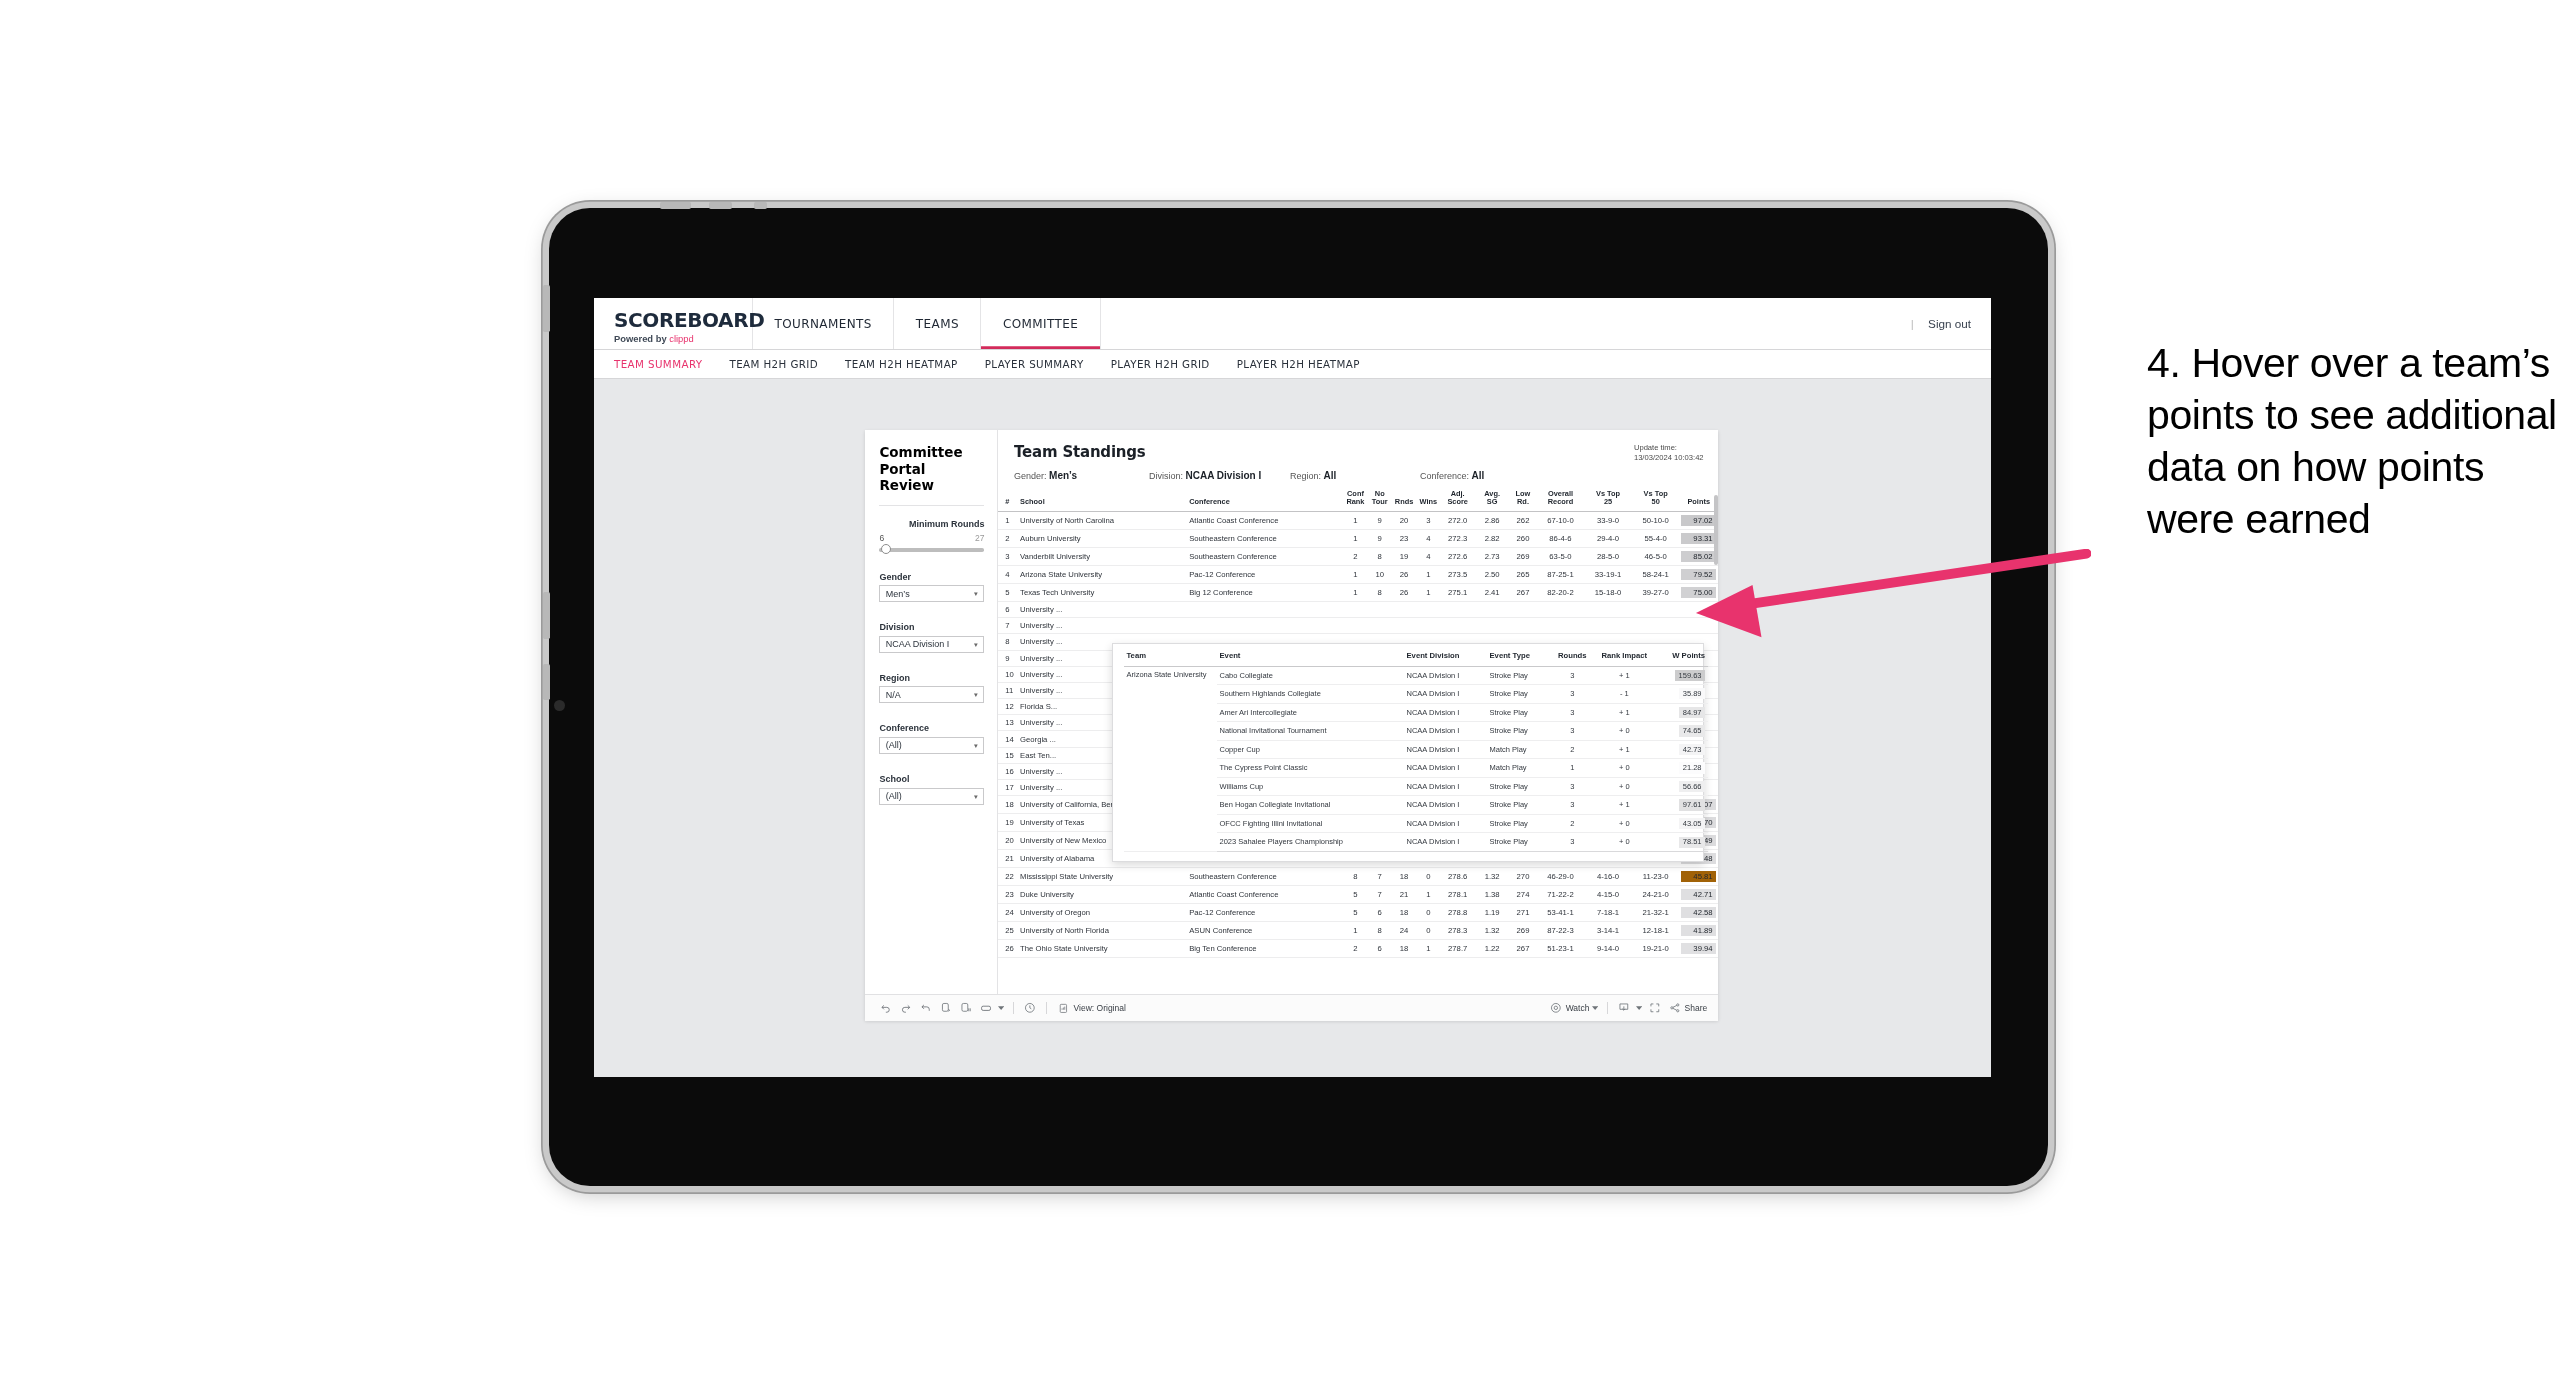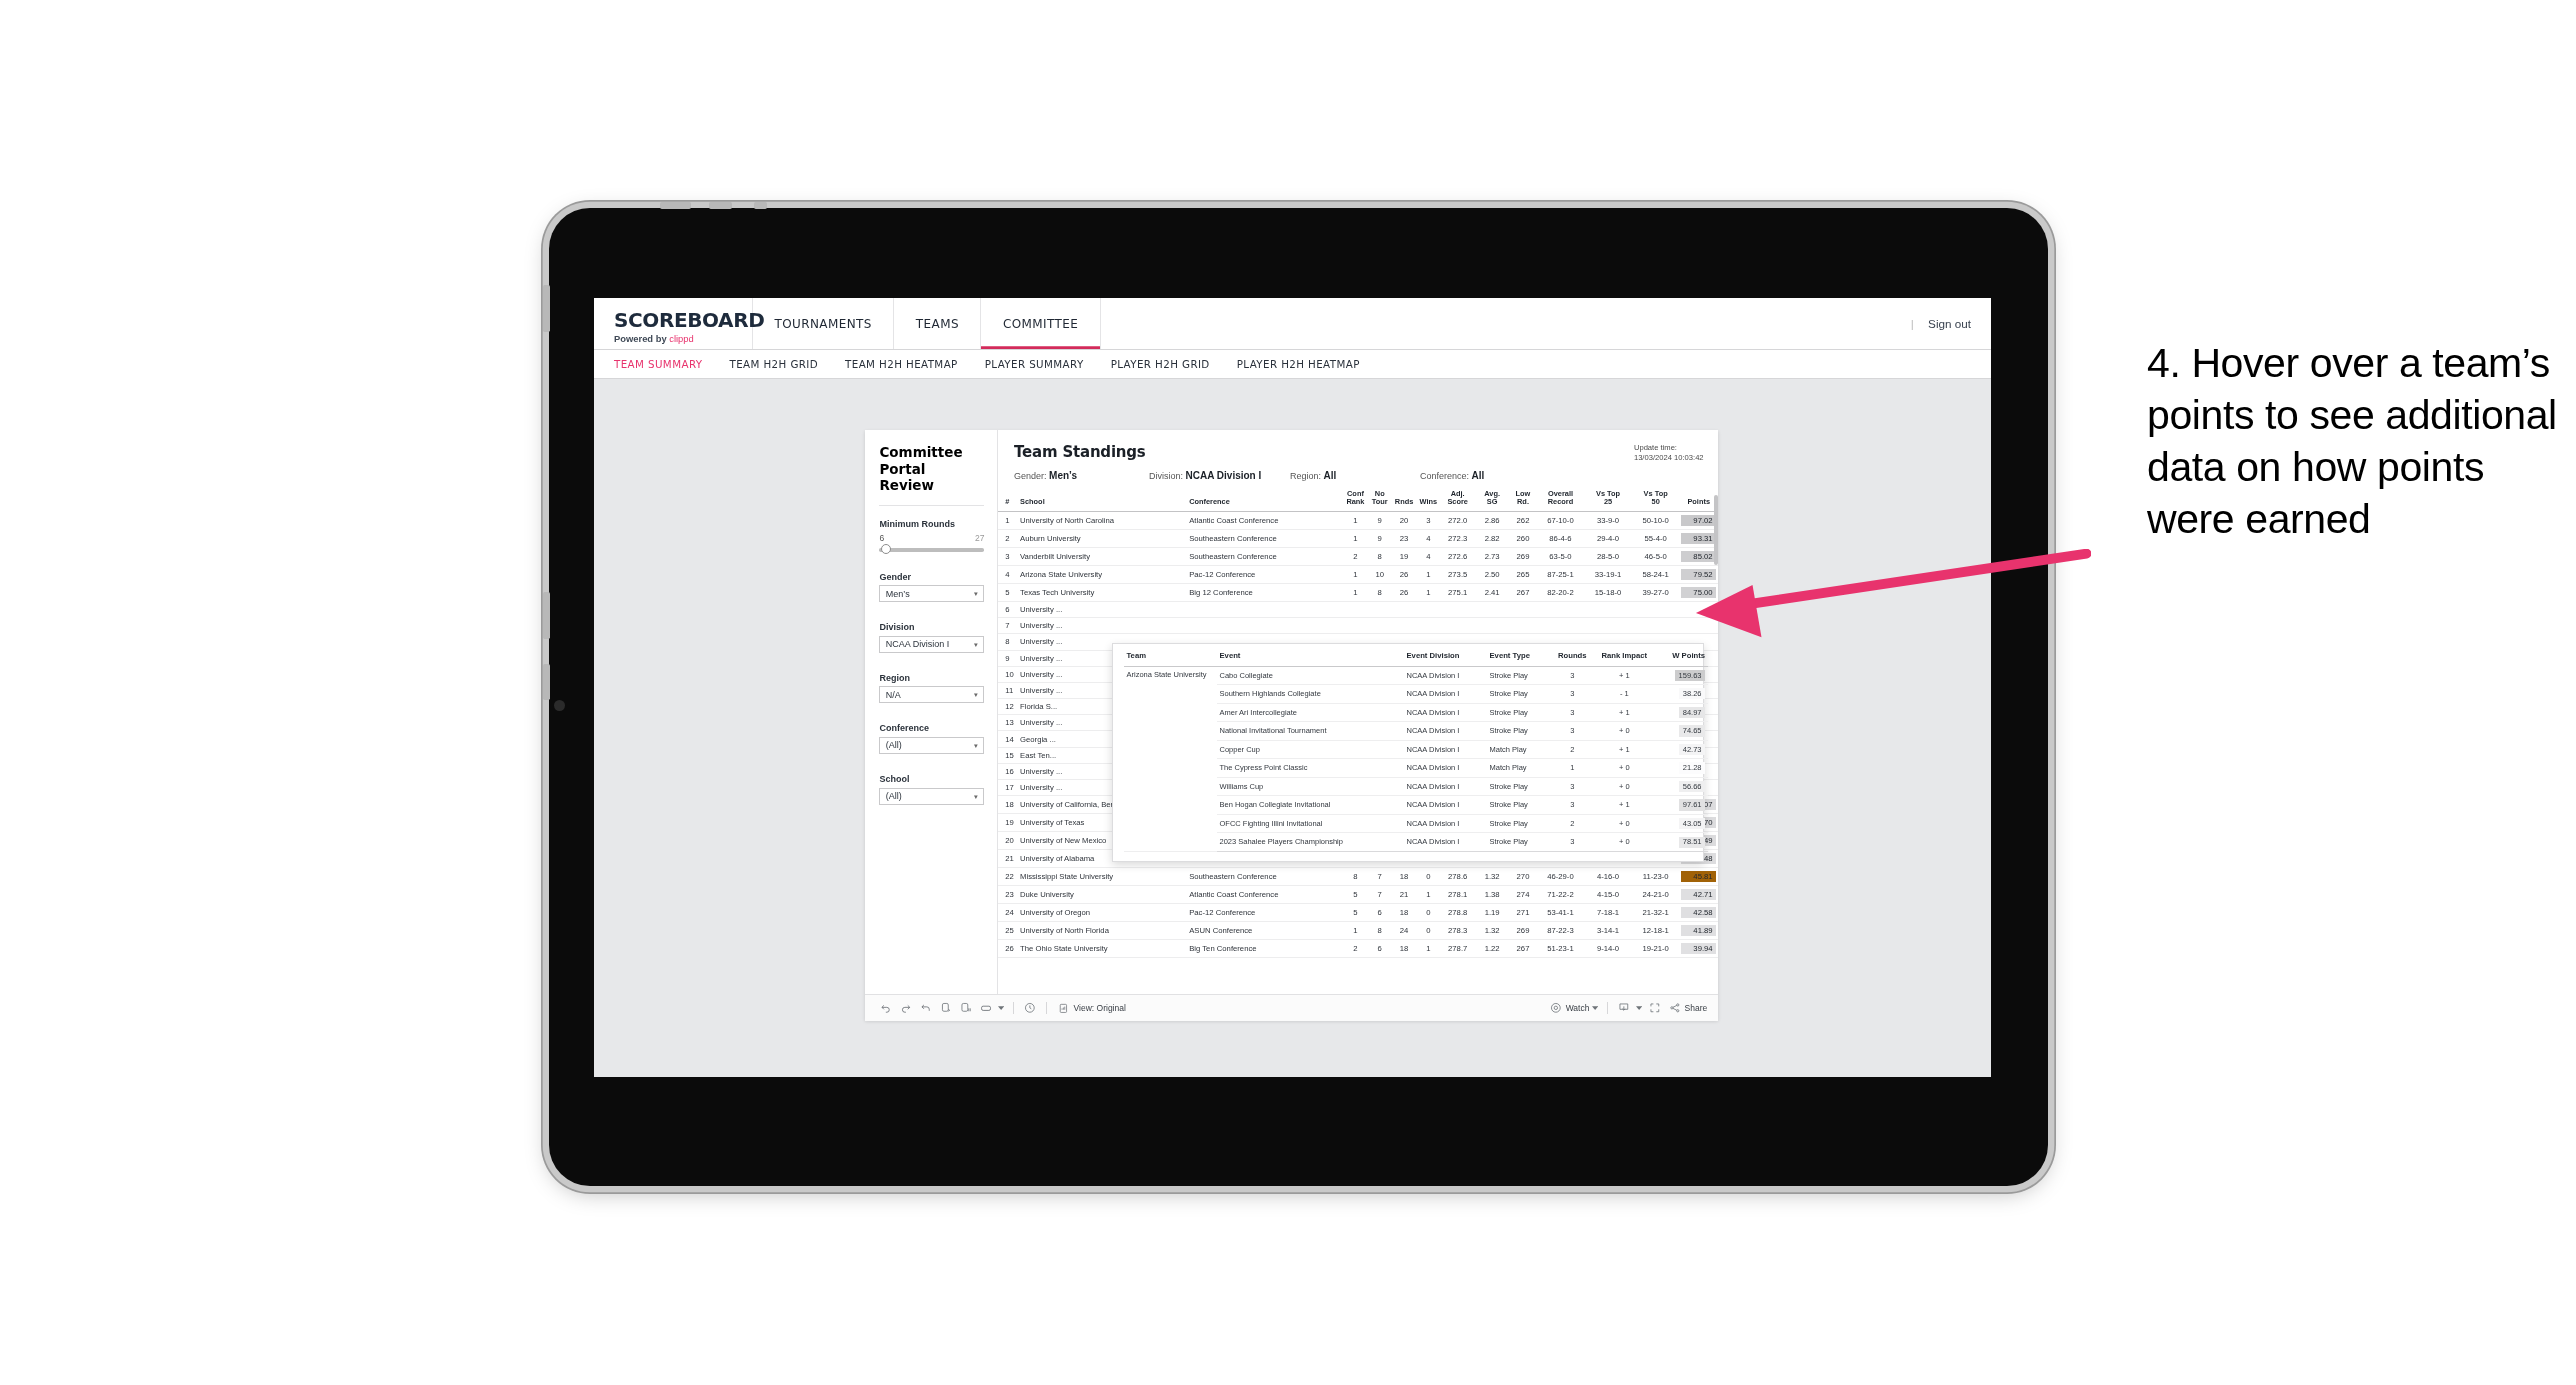--- a/index.html
+++ b/index.html
@@ -267,21 +267,21 @@
     <div class="canvas">
       <div class="dash">
 
         <div class="dash-body">
 
           <div class="filters">
             <h2>Committee Portal Review</h2>
             <div class="fdiv"></div>
 
             <div class="fgroup">
-              <div class="flabel" style="text-align:left">Minimum Rounds</div>
+              <div class="flabel" style="text-align:right">Minimum Rounds</div>
               <div class="slider-row">
                 <span>6</span>
                 <span class="mx">27</span>
               </div>
               <div class="slider">
                 <div class="knob"></div>
               </div>
             </div>
 
             <div class="fgroup">
@@ -858,21 +858,21 @@
                       <td class="tt-rnds">3</td>
                       <td class="tt-imp">+ 1</td>
                       <td class="tt-wp"><span style="background: rgb(204, 204, 205);">159.63</span></td>
                     </tr>
                     <tr>
                       <td class="tt-event">Southern Highlands Collegiate</td>
                       <td class="tt-div">NCAA Division I</td>
                       <td class="tt-type">Stroke Play</td>
                       <td class="tt-rnds">3</td>
                       <td class="tt-imp">- 1</td>
-                      <td class="tt-wp"><span style="background: rgb(249, 249, 250);">38.26</span></td>
+                      <td class="tt-wp"><span style="background: rgb(249, 249, 250);">35.89</span></td>
                     </tr>
                     <tr>
                       <td class="tt-event">Amer Ari Intercollegiate</td>
                       <td class="tt-div">NCAA Division I</td>
                       <td class="tt-type">Stroke Play</td>
                       <td class="tt-rnds">3</td>
                       <td class="tt-imp">+ 1</td>
                       <td class="tt-wp"><span style="background: rgb(230, 230, 231);">84.97</span></td>
                     </tr>
                     <tr>

